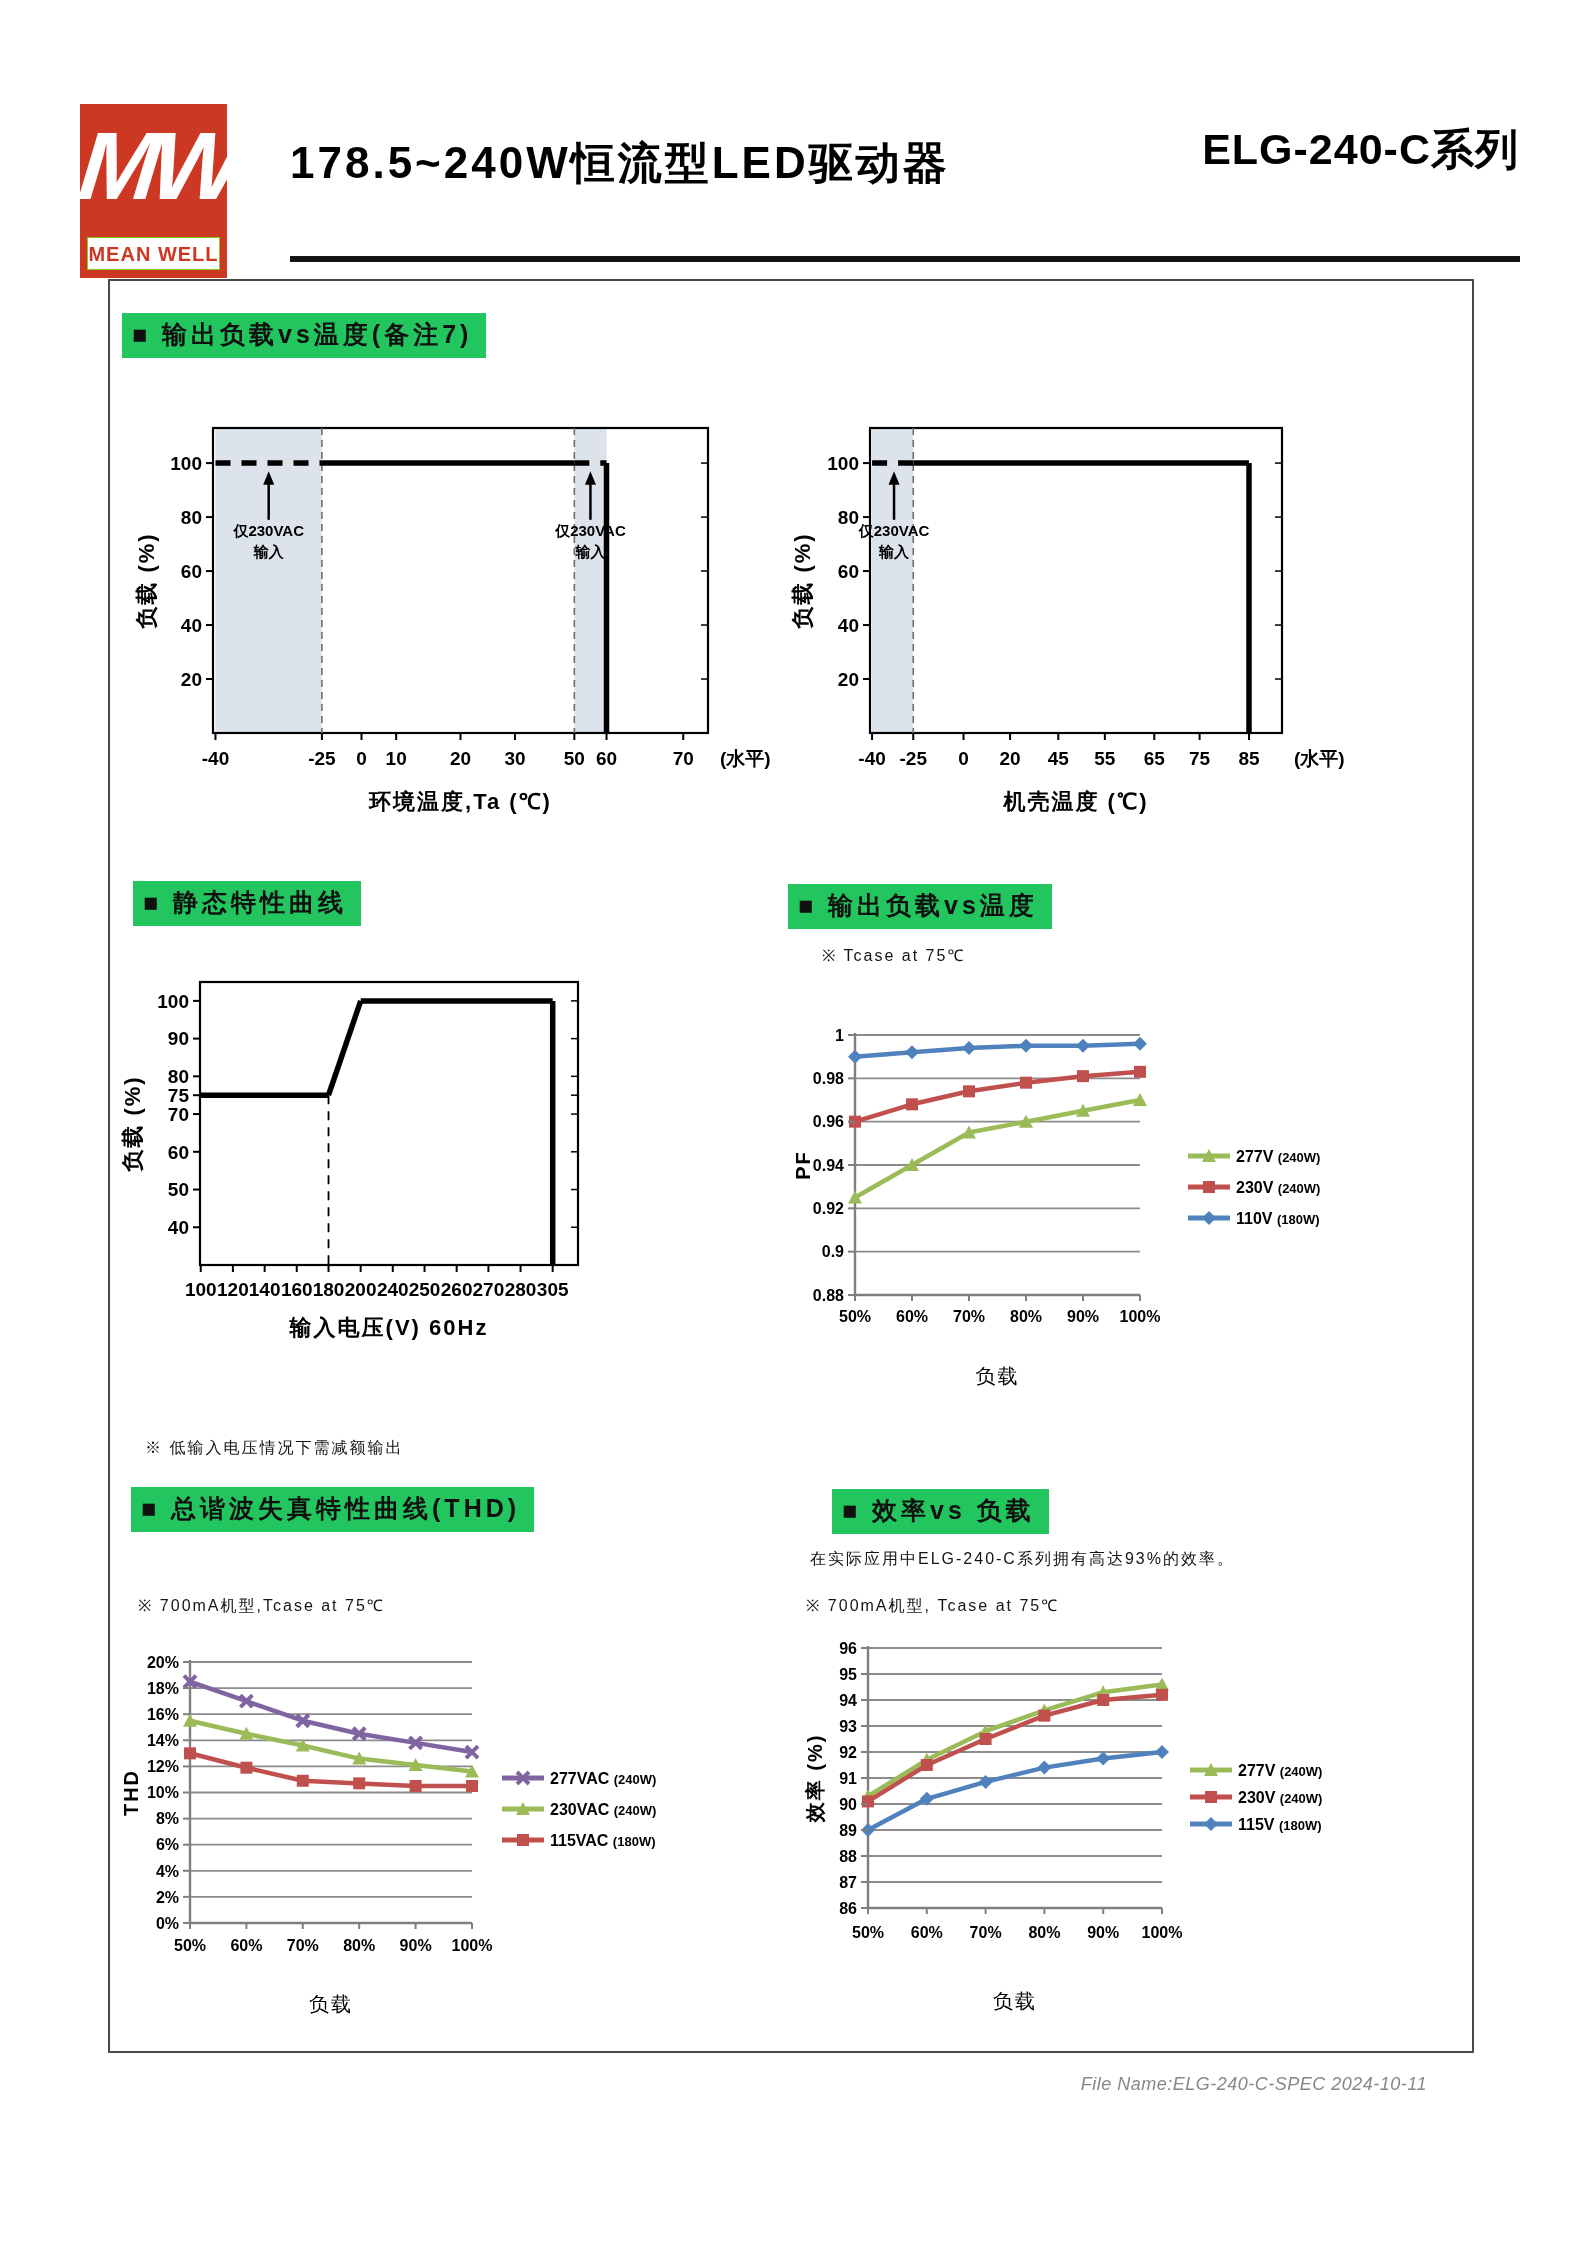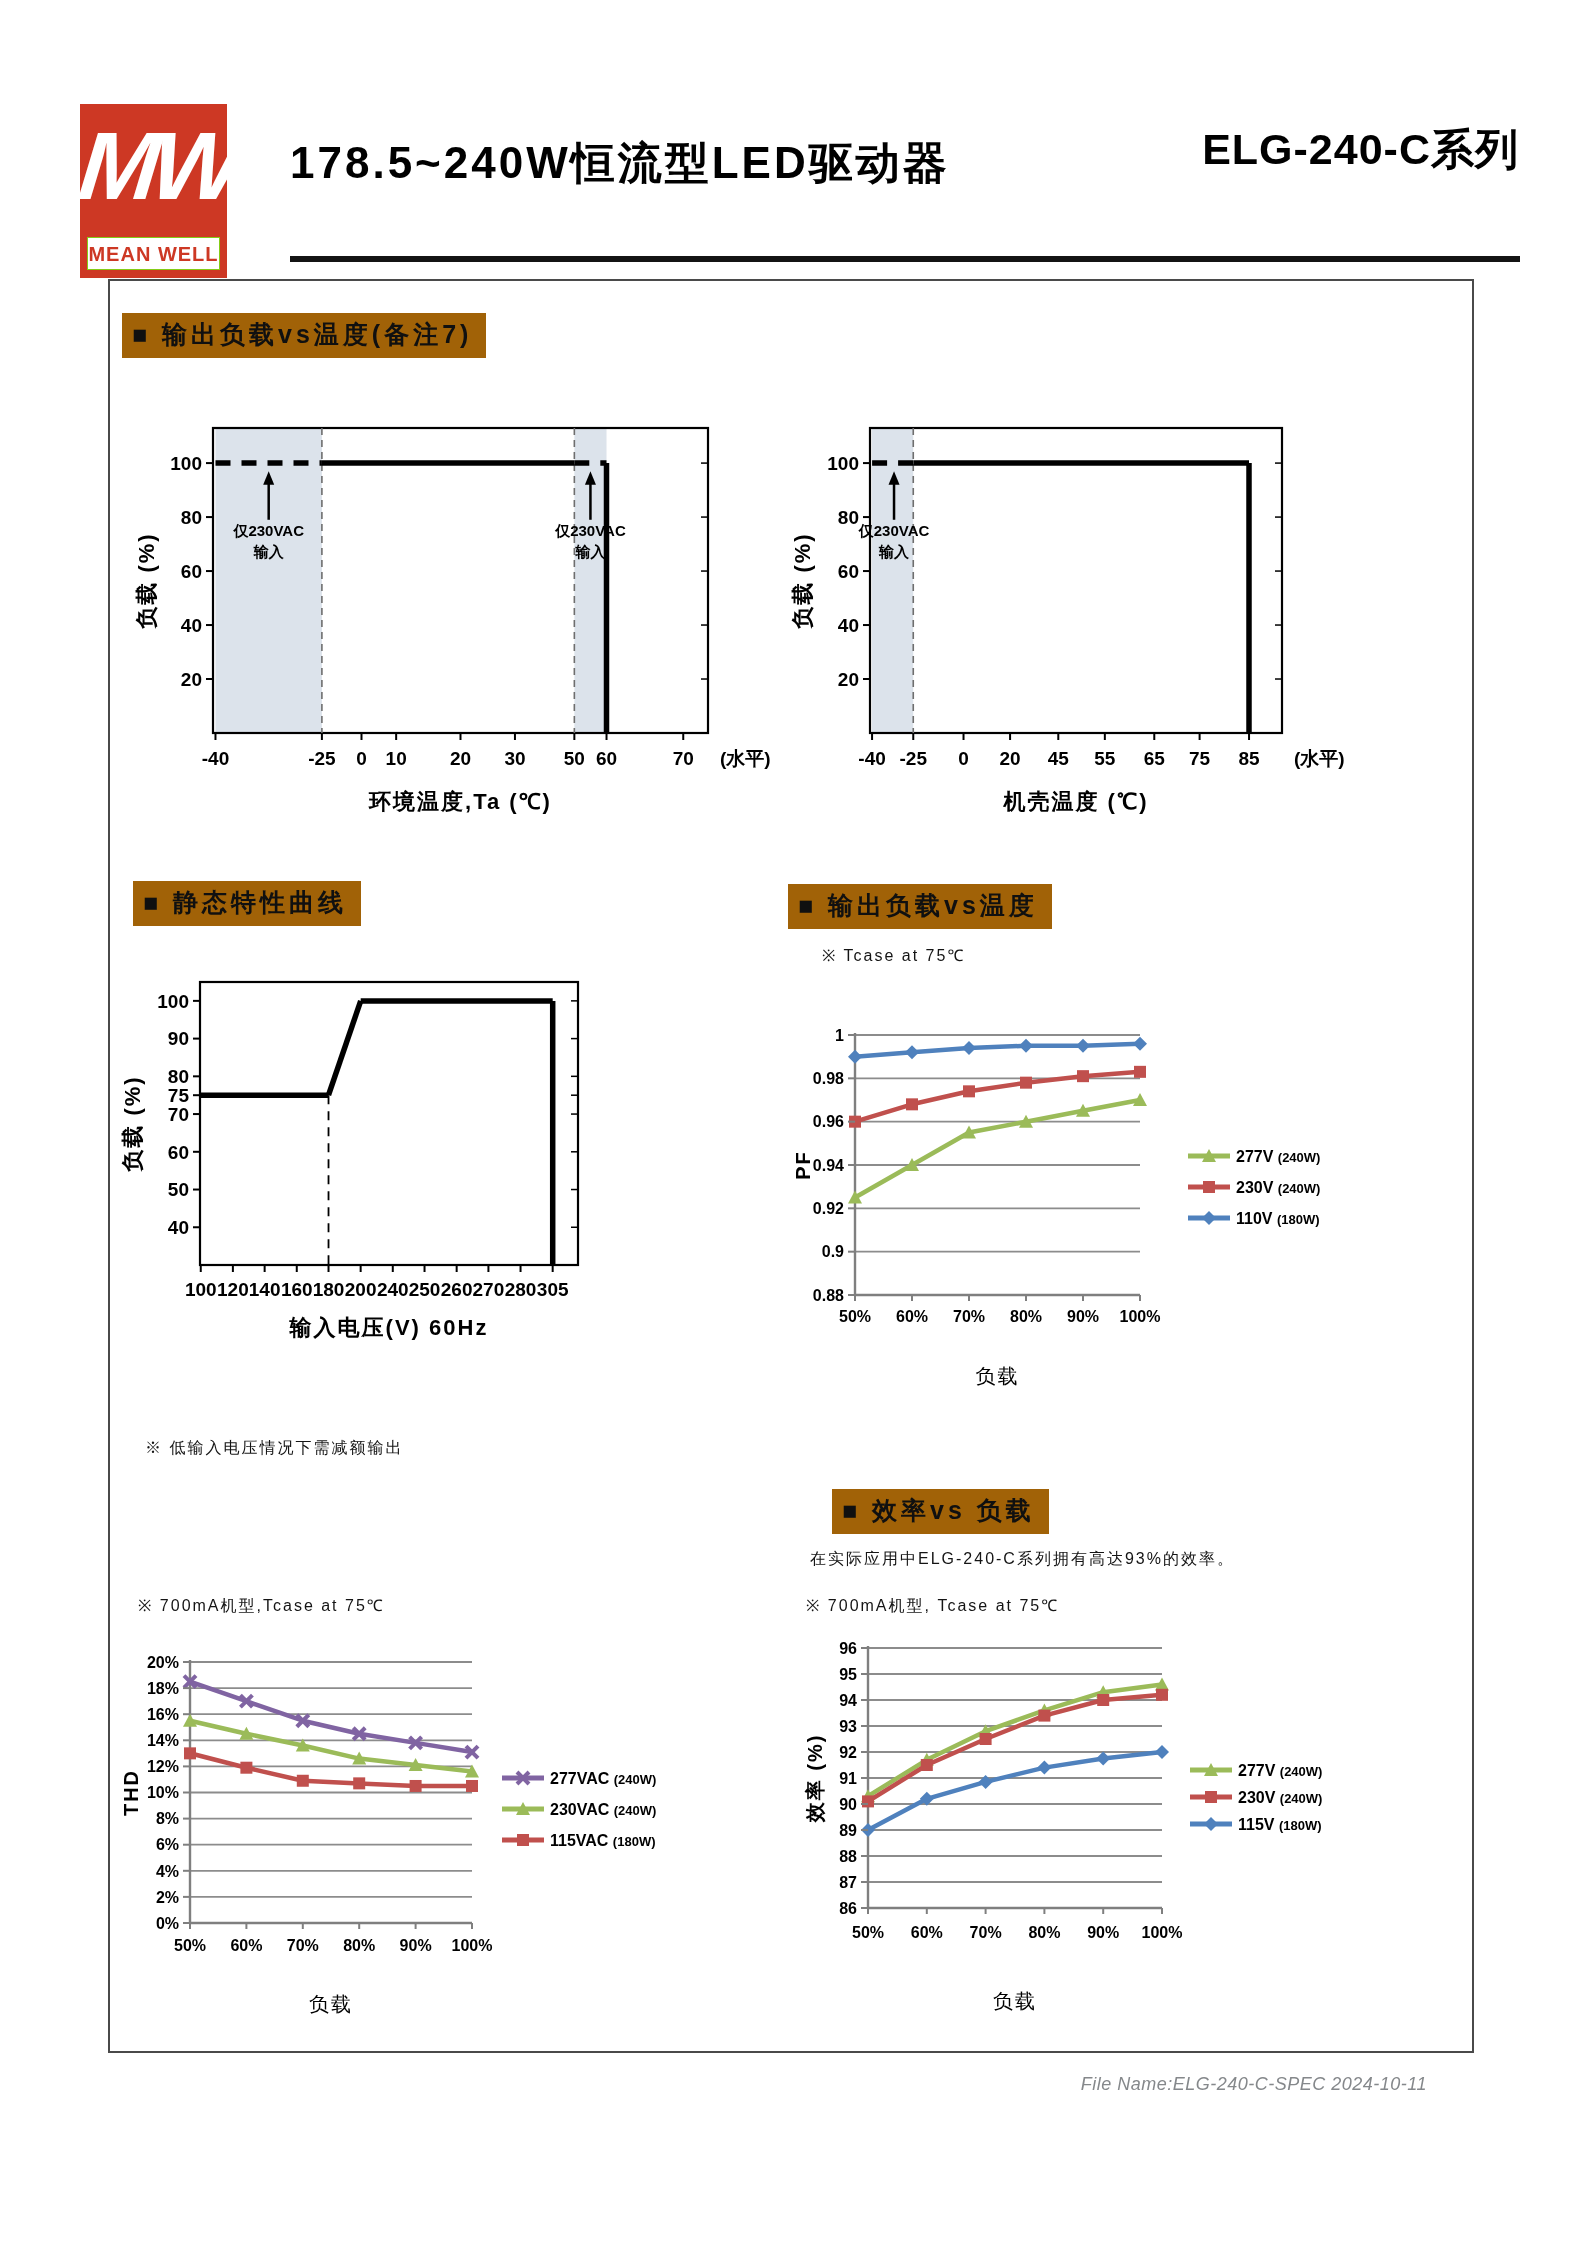--- a/index.html
+++ b/index.html
@@ -11,21 +11,21 @@
            font-size:96px;font-weight:700;font-style:italic;line-height:128px;
            letter-spacing:-8px;transform:skewX(-6deg)}
   .logo-brand{position:absolute;left:7px;right:7px;bottom:8px;height:33px;background:#fff;
               color:#cd3824;font-weight:700;font-size:20px;text-align:center;line-height:33px;
               letter-spacing:1px;border:1px solid #84cc16}
   .title-main{position:absolute;left:290px;top:134px;font-size:44px;font-weight:700;letter-spacing:3px;white-space:nowrap}
   .title-series{position:absolute;right:68px;top:121px;font-size:43px;font-weight:700;letter-spacing:1px;white-space:nowrap}
   .title-rule{position:absolute;left:290px;top:256px;width:1230px;height:6px;background:#141414}
   .content-box{position:absolute;left:108px;top:279px;width:1366px;height:1774px;
                border:2px solid #4a4a4a;background:#fff}
-  .bar{position:absolute;background:#a16207;color:#101010;font-size:25px;font-weight:600;
+  .bar{position:absolute;background:#22c55e;color:#101010;font-size:25px;font-weight:600;
        letter-spacing:4px;padding:5px 14px 7px 10px;white-space:nowrap}
   .note{position:absolute;font-size:16px;color:#141414;letter-spacing:2px;white-space:nowrap}
   .chart{position:absolute;overflow:visible}
   .chart text{font-family:"Liberation Sans",sans-serif;fill:#000}
   .footer{position:absolute;right:160px;top:2074px;font-size:18px;font-style:italic;
           color:#85888b;letter-spacing:0.5px;white-space:nowrap}
 </style>
 </head>
 <body>
 
@@ -38,20 +38,21 @@
 
   <div class="title-main">178.5~240W恒流型LED驱动器</div>
   <div class="title-series">ELG-240-C系列</div>
   <div class="title-rule"></div>
 
   <div class="content-box"></div>
 
   <div class="bar" style="left:122px;top:313px">■ 输出负载vs温度(备注7)</div>
   <div class="bar" style="left:133px;top:881px">■ 静态特性曲线</div>
   <div class="bar" style="left:788px;top:884px">■ 输出负载vs温度</div>
+  <div class="bar" style="left:131px;top:1487px">■ 总谐波失真特性曲线(THD)</div>
   <div class="bar" style="left:832px;top:1489px">■ 效率vs 负载</div>
 
   <div class="note" style="left:822px;top:944px">※ Tcase at 75℃</div>
   <div class="note" style="left:145px;top:1438px">※ 低输入电压情况下需减额输出</div>
   <div class="note" style="left:138px;top:1594px">※ 700mA机型,Tcase at 75℃</div>
   <div class="note" style="left:810px;top:1549px">在实际应用中ELG-240-C系列拥有高达93%的效率。</div>
   <div class="note" style="left:806px;top:1594px">※ 700mA机型, Tcase at 75℃</div>
 
   <svg class="chart" width="700" height="432" style="left: 118px; top: 410px;">
       <rect x="97.475" y="18" width="106.42500000000001" height="305" fill="#dce3eb"></rect>

